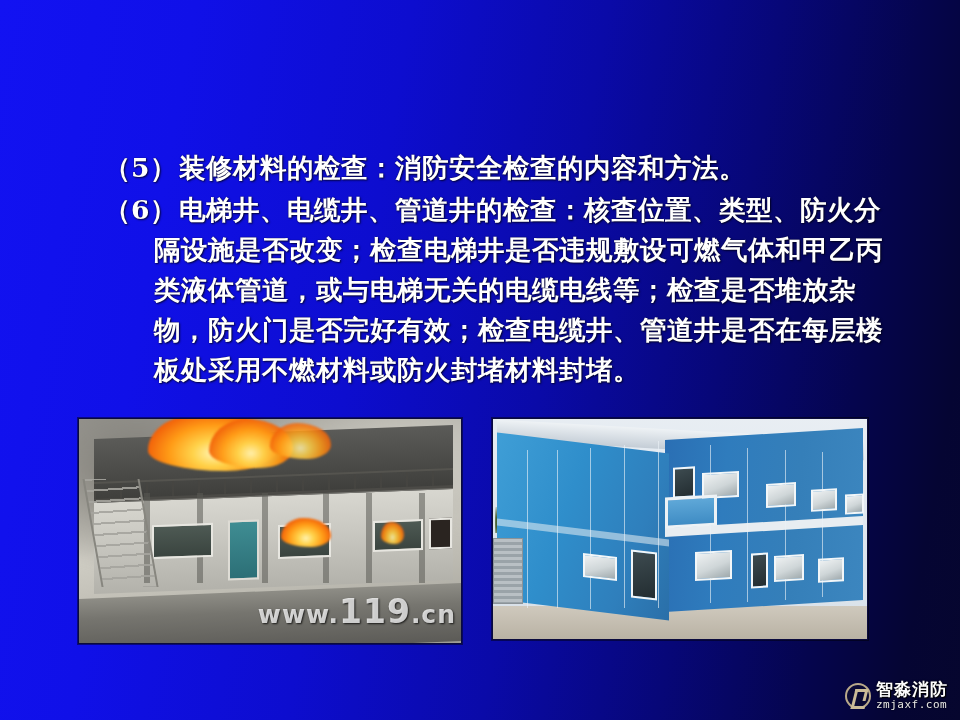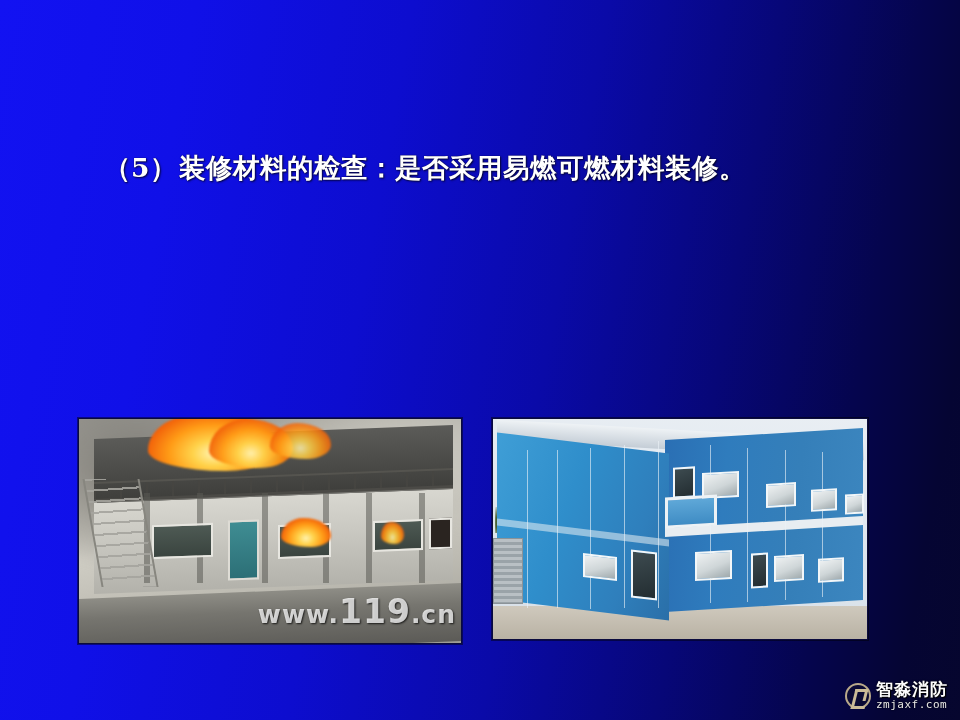--- a/index.html
+++ b/index.html
@@ -273,23 +273,26 @@
 </style>
 </head>
 <body>
 
 <div id="slide">
 
 
   <div id="body-text">
 
     <div class="para p-hang">
-      <span class="marker">（5）</span><span>装修材料的检查：是否采用易燃可燃材料装修。</span>
-    </div>
-
+      <span class="marker">（5）</span><span>装修材料的检查：消防安全检查的内容和方法。</span>
+    </div>
+
+    <div class="para p-hang">
+      <span class="marker">（6）</span><span>电梯井、电缆井、管道井的检查：核查位置、类型、防火分隔设施是否改变；检查电梯井是否违规敷设可燃气体和甲乙丙类液体管道，或与电梯无关的电缆电线等；检查是否堆放杂物，防火门是否完好有效；检查电缆井、管道井是否在每层楼板处采用不燃材料或防火封堵材料封堵。</span>
+    </div>
 
   </div>
 
   <div class="photo" id="photo-fire">
     <div class="ph-canvas">
       <div class="fire-sky"></div>
       <div class="fire-smoke-r"></div>
       <div class="fire-smoke-l"></div>
 
       <div class="bldg-upper"></div>

